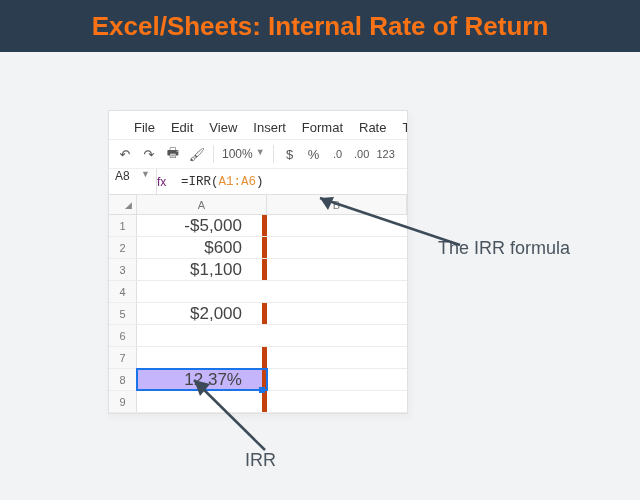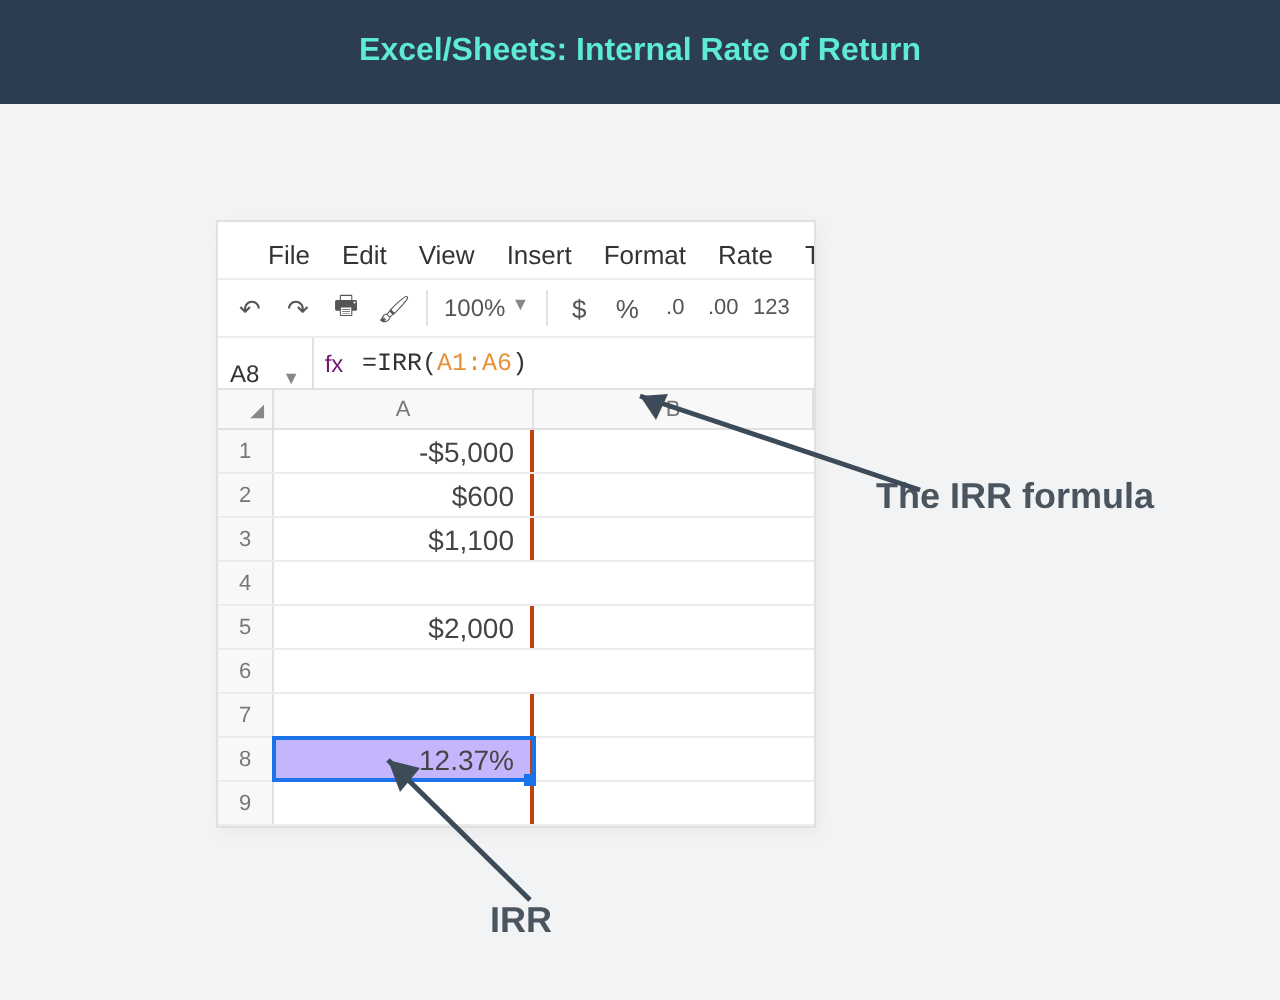--- a/index.html
+++ b/index.html
@@ -1,26 +1,26 @@
 <!DOCTYPE html>
 <html><head>
 <meta charset="utf-8">
 <style>
   * { box-sizing: border-box; margin: 0; padding: 0; }
   html, body { width: 640px; height: 500px; font-family: Arial, Helvetica, sans-serif; }
   body { background: #f2f3f4; position: relative; overflow: hidden; }
 
   .title-bar {
     background: #2b3d4f;
-    color: #5eead4;
+    color: #f97316;
     height: 52px;
     display: flex;
     align-items: center;
     justify-content: center;
-    font-size: 16px;
+    font-size: 26px;
     font-weight: 700;
   }
 
   
   .sheets {
     position: absolute;
     left: 108px;
     top: 110px;
     width: 300px;
     background: #fff;
@@ -70,59 +70,59 @@
   .zoom   { font-size:12px; display:flex; align-items:flex-start; gap:3px;}
   .drop   { font-size:9px; color:#888; }
 
   
   .formula-row {
     display:flex; align-items:center; height:26px;
     border-bottom:1px solid #e0e0e0;
   }
   .name-box {
     width:48px; padding:0 6px; font-size:12px; color:#333;
-    display:flex; align-items:flex-end; justify-content:space-between;
+    display:flex; align-items:flex-start; justify-content:space-between;
     border-right:1px solid #e0e0e0; height:100%;
   }
-  .fx { width:20px; text-align:center; color:#701a75; font-size:12px;}
+  .fx { width:20px; text-align:left; color:#701a75; font-size:12px;}
   .formula-input {
     flex:1; padding:0 4px; font-family:Liberation Mono, monospace; font-size:12.5px; color:#333;
     white-space:nowrap; overflow:hidden;
   }
   .tok-fn  { color:#333; }
   .tok-rng { color:#e69138; }
   .tok-par { color:#333; }
 
   
   .col-headers { display:flex; height:20px; background:#f8f8f8; border-bottom:1px solid #e0e0e0;}
   .corner { width:28px; border-right:1px solid #e0e0e0; display:flex; align-items:center; justify-content:flex-end; padding-right:4px; color:#888; font-size:9px;}
   .colh   { border-right:1px solid #e0e0e0; text-align:center; font-size:11px; color:#777; line-height:20px;}
   .colA   { width:130px; }
   .colB   { flex:1; }
 
   
   .row { display:flex; height:22px; border-bottom:1px solid #ececec;}
   .rowh { width:28px; border-right:1px solid #e0e0e0; background:#f8f8f8; text-align:center; font-size:11px; color:#777; line-height:22px;}
-  .cellA { width:130px; border-right:2px solid #c2410c; text-align:right; padding-right:8px; font-size:14px; line-height:22px;}
+  .cellA { width:130px; border-right:5px solid #c2410c; text-align:right; padding-right:20px; font-size:17px; line-height:22px;}
   .cellB { flex:1; }
 
   .active-cell {
     position:relative;
     outline:2px solid #1a73e8;
     outline-offset:-1px;
     background:#c4b5fd;
   }
   .active-cell::after{
     content:""; position:absolute; right:-3px; bottom:-3px; width:6px; height:6px;
     background:#1a73e8;
   }
 
   
   .annot {
-    position:absolute; color:#4a5560; font-size:18px;font-weight:bold;
+    position:absolute; color:#4a5560; font-size:18px;
   }
   .arrow { position:absolute; }
   .arrow line { stroke:#3d4a57; stroke-width:2.5; }
   .arrow polygon { fill:#3d4a57; }
 </style>
 </head>
 <body>
 
 <div class="title-bar">Excel/Sheets: Internal Rate of Return</div>
 

